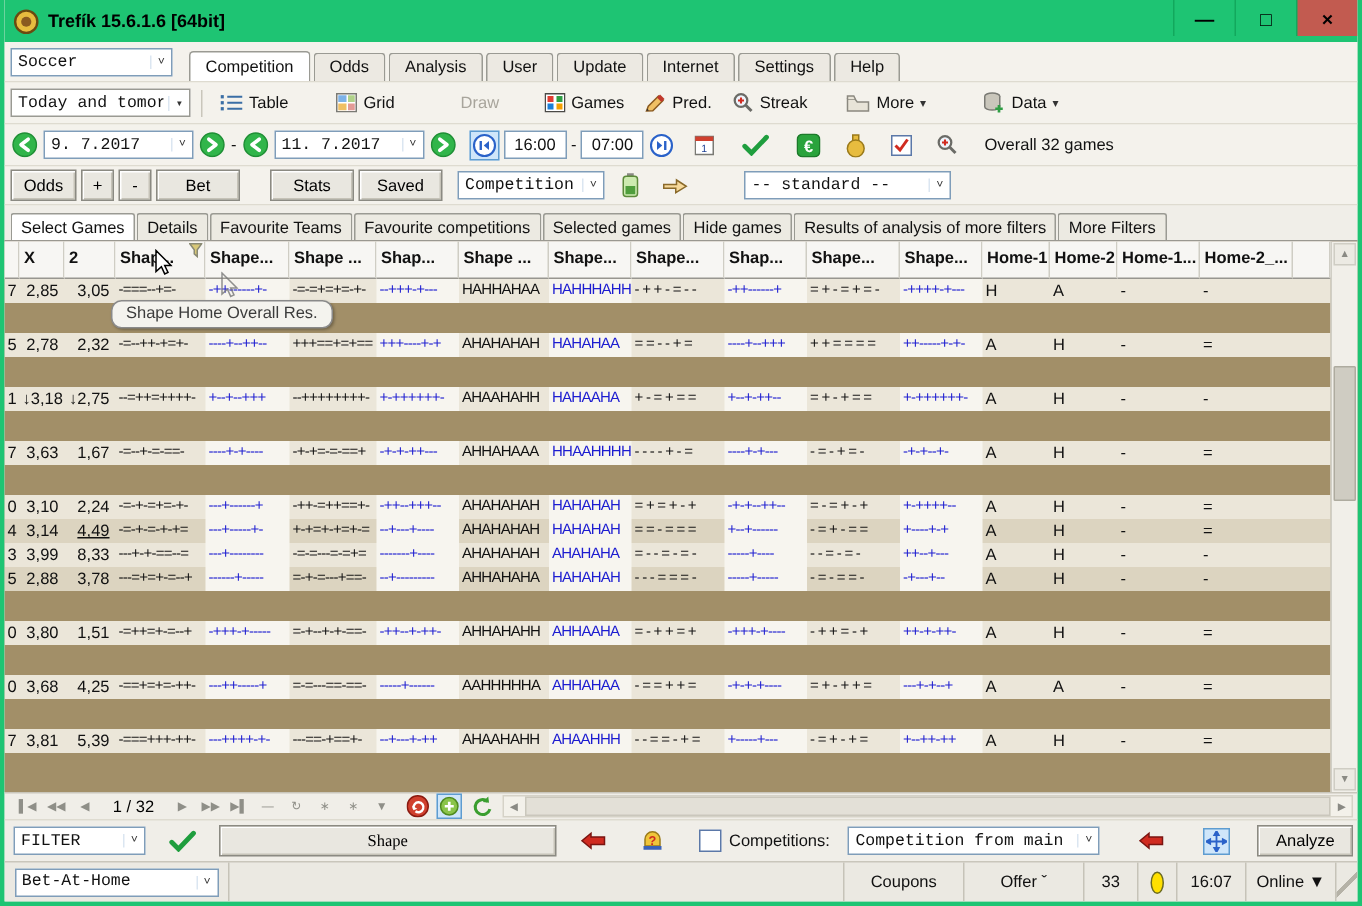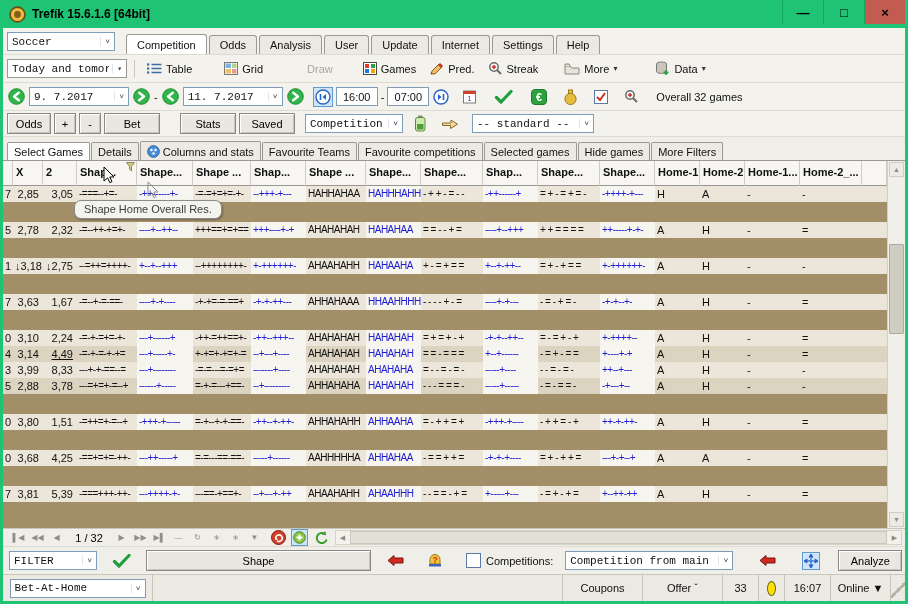--- a/index.html
+++ b/index.html
@@ -70,21 +70,21 @@
   .cur{position:absolute;z-index:7;}
   
   .navrow{height:17px;background:#f0eee8;display:flex;align-items:center;border-top:1px solid #c9c6bb;flex:none;padding-left:6px;}
   .nb{min-width:15px;text-align:center;color:#8f8f88;font-size:8px;padding:0 2px;white-space:nowrap;flex:none;}
   .nb.pg{color:#000;font-size:11px;min-width:42px;}
   .hscroll{flex:1;height:15px;margin:0 3px 0 6px;background:#f3f1ea;border:1px solid #d5d2c7;display:flex;align-items:center;box-sizing:border-box;}
   .harr{width:13px;height:13px;display:flex;align-items:center;justify-content:center;font-size:7px;color:#8a8a84;flex:none;}
   .hthumb{flex:1;height:11px;background:#e3e0d7;border:1px solid #cac7bc;margin:0 1px;}
   
   .filterrow{height:27px;background:#f0eee8;display:flex;align-items:center;padding:0 6px;gap:5px;border-top:1px solid #dedbd0;flex:none;}
-  .bigbtn{width:225px;text-align:center;}
+  .bigbtn{width:225px;text-align:center;font-family:Liberation Serif, serif;}
   
   .statusbar{height:26px;background:#ebe9e2;border-top:1px solid #c9c6bb;display:flex;align-items:center;flex:none;}
   .sp{height:100%;display:flex;align-items:center;padding:0 8px;border-right:1px solid #c6c3b8;box-sizing:border-box;white-space:nowrap;justify-content:center;flex:none;}
   .sp.flex{flex:1;border-right:1px solid #c6c3b8;}
   .dot{width:13px;height:13px;border-radius:50%;background:#ffe000;border:1px solid #6a6a22;}
   .grip{width:14px;height:100%;background:
         linear-gradient(135deg,transparent 50%,#b5b2a7 50%,#b5b2a7 60%,transparent 60%);flex:none;}
 </style>
 </head>
 <body>
@@ -357,55 +357,47 @@
           <rect x="3" y="9" width="6.5" height="5.5" fill="#4f9e3c"></rect>
         </svg>
       </span>
       <span style="width: 6px; flex: 0 0 auto;"></span>
       <span class="ic">
         <svg width="18" height="14">
           <path d="M1.5 6 h8.5 V3 L16.5 7.2 9.5 11.5 V8.5 H1.5 Z" fill="#f6d99a" stroke="#8a6a2a"></path>
         </svg>
       </span>
       <span style="width: 6px; flex: 0 0 auto;"></span>
-      <span class="combo" style="width: 122px;">
+      <span class="combo" style="width: 138px; margin-left: 24px;">
         <span class="cv">-- standard --</span>
         <span class="ca">˅</span>
       </span>
     </div>
 
   <div class="bar tabstrip" id="tabstrip">
       <span class="stab active">
         <span>Select Games</span>
       </span>
       <span class="stab">
         <span>Details</span>
       </span>
       <span class="stab">
-        <span class="fic">
-          <svg width="13" height="13">
-            <circle cx="6.5" cy="6.5" r="5.8" fill="#4a90d9" stroke="#2a5a9a"></circle>
-            <circle cx="4.5" cy="5" r="1.2" fill="#fff"></circle>
-            <circle cx="8.5" cy="5" r="1.2" fill="#fff"></circle>
-            <circle cx="6.5" cy="8.5" r="1.2" fill="#fff"></circle>
-          </svg>
-        </span>
-        <span>Columns and stats</span>
-      </span>
-      <span class="stab">
         <span>Favourite Teams</span>
       </span>
       <span class="stab">
         <span>Favourite competitions</span>
       </span>
       <span class="stab">
         <span>Selected games</span>
       </span>
       <span class="stab">
         <span>Hide games</span>
+      </span>
+      <span class="stab">
+        <span>Results of analysis of more filters</span>
       </span>
       <span class="stab">
         <span>More Filters</span>
       </span>
     </div>
 
   <div class="gridwrap">
     <div class="gridmain">
       <div class="ghead" id="ghead">
           <span class="hcell" style="width: 10px;"></span>

